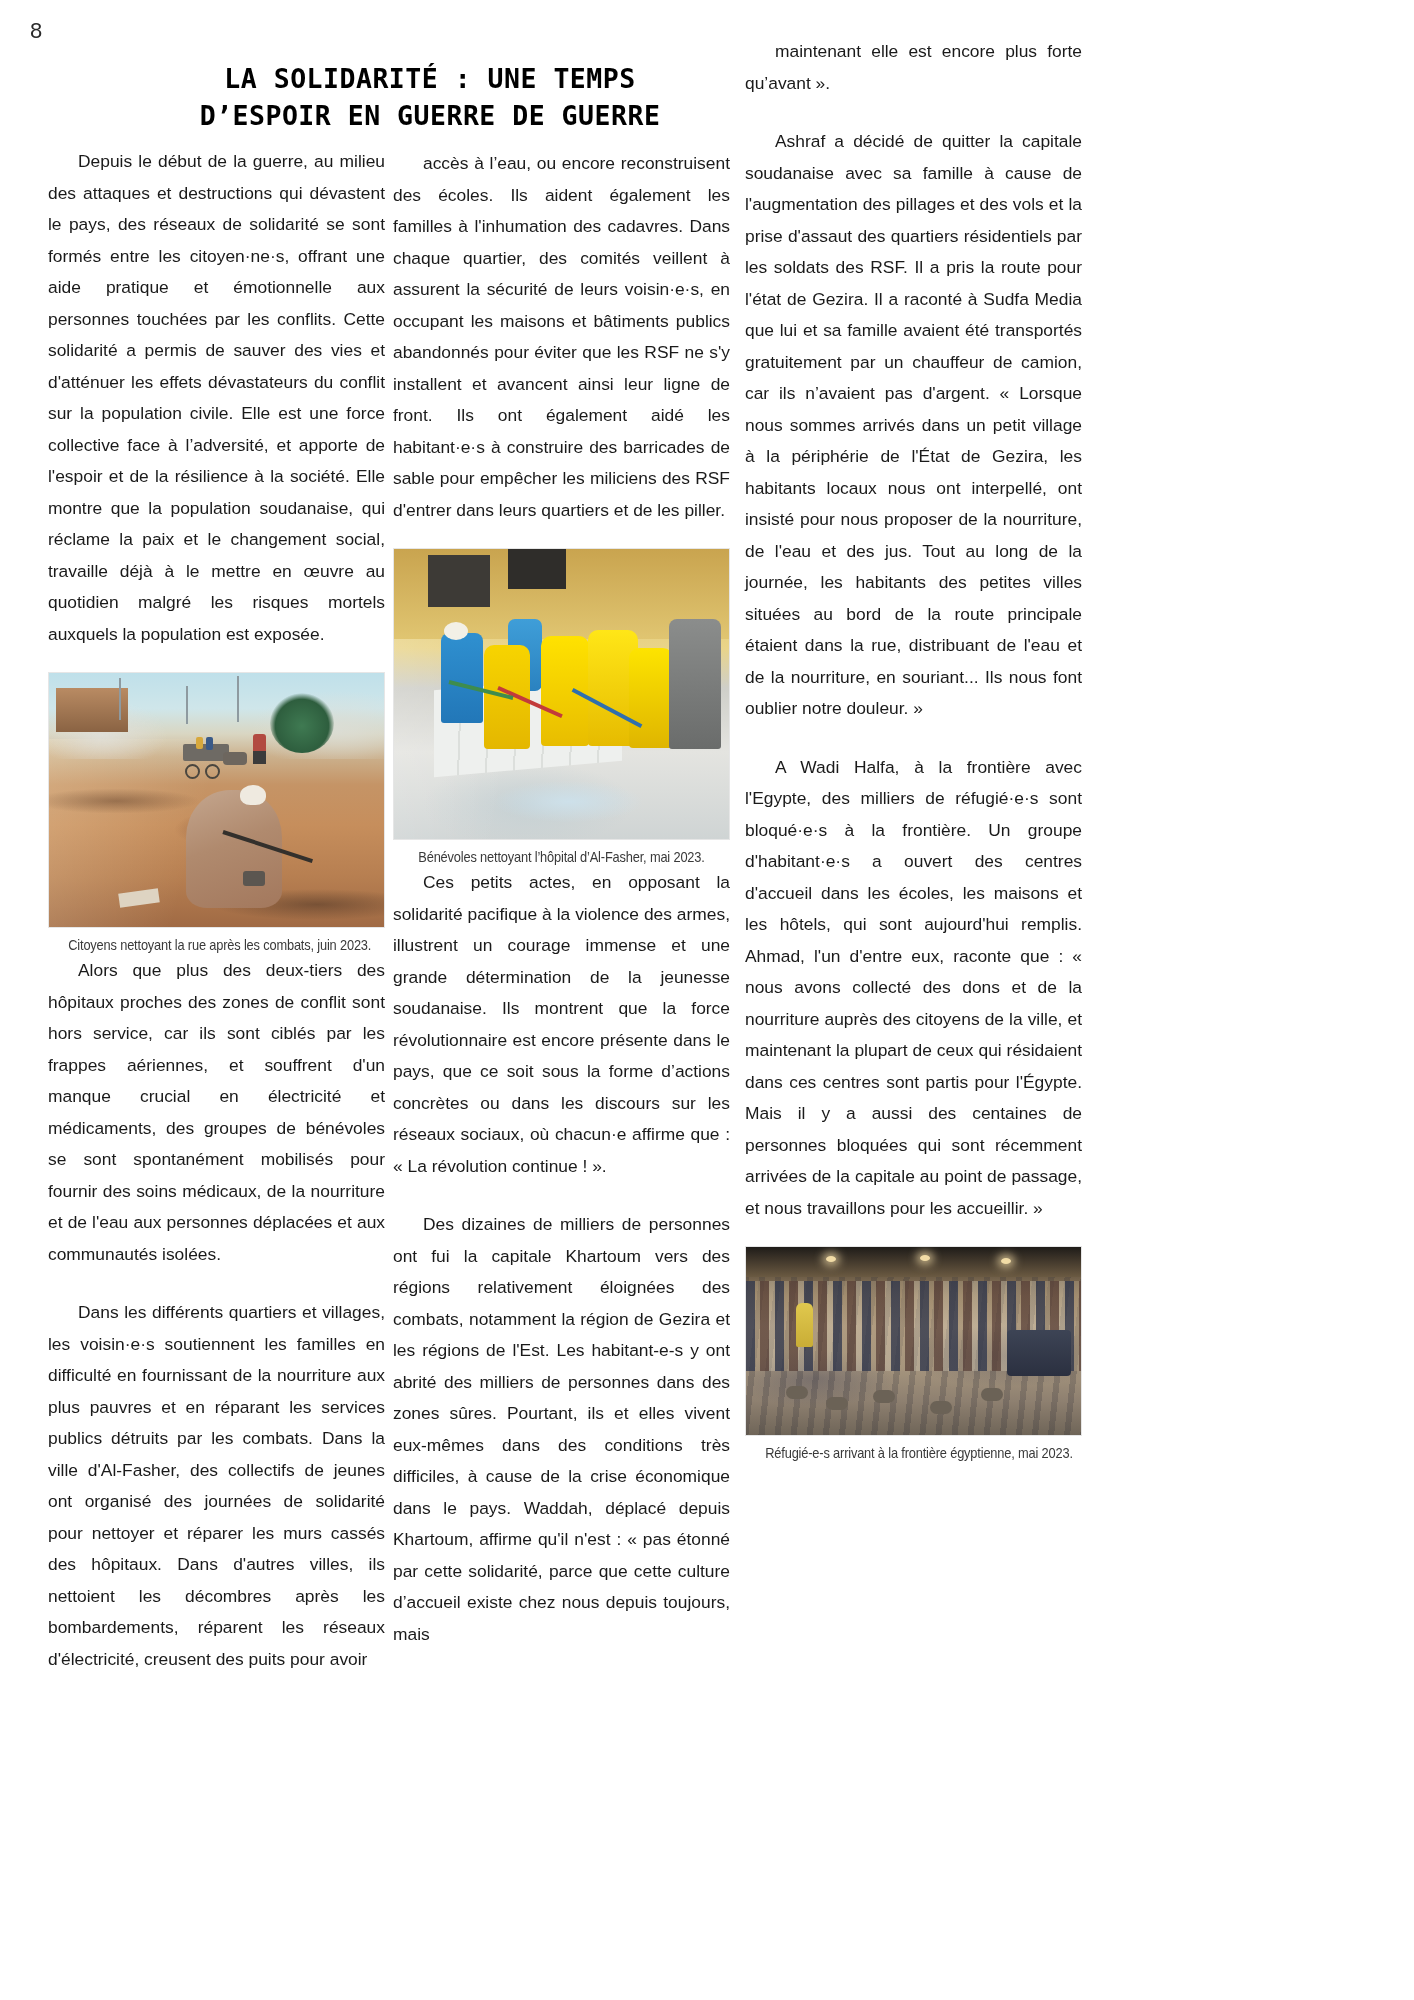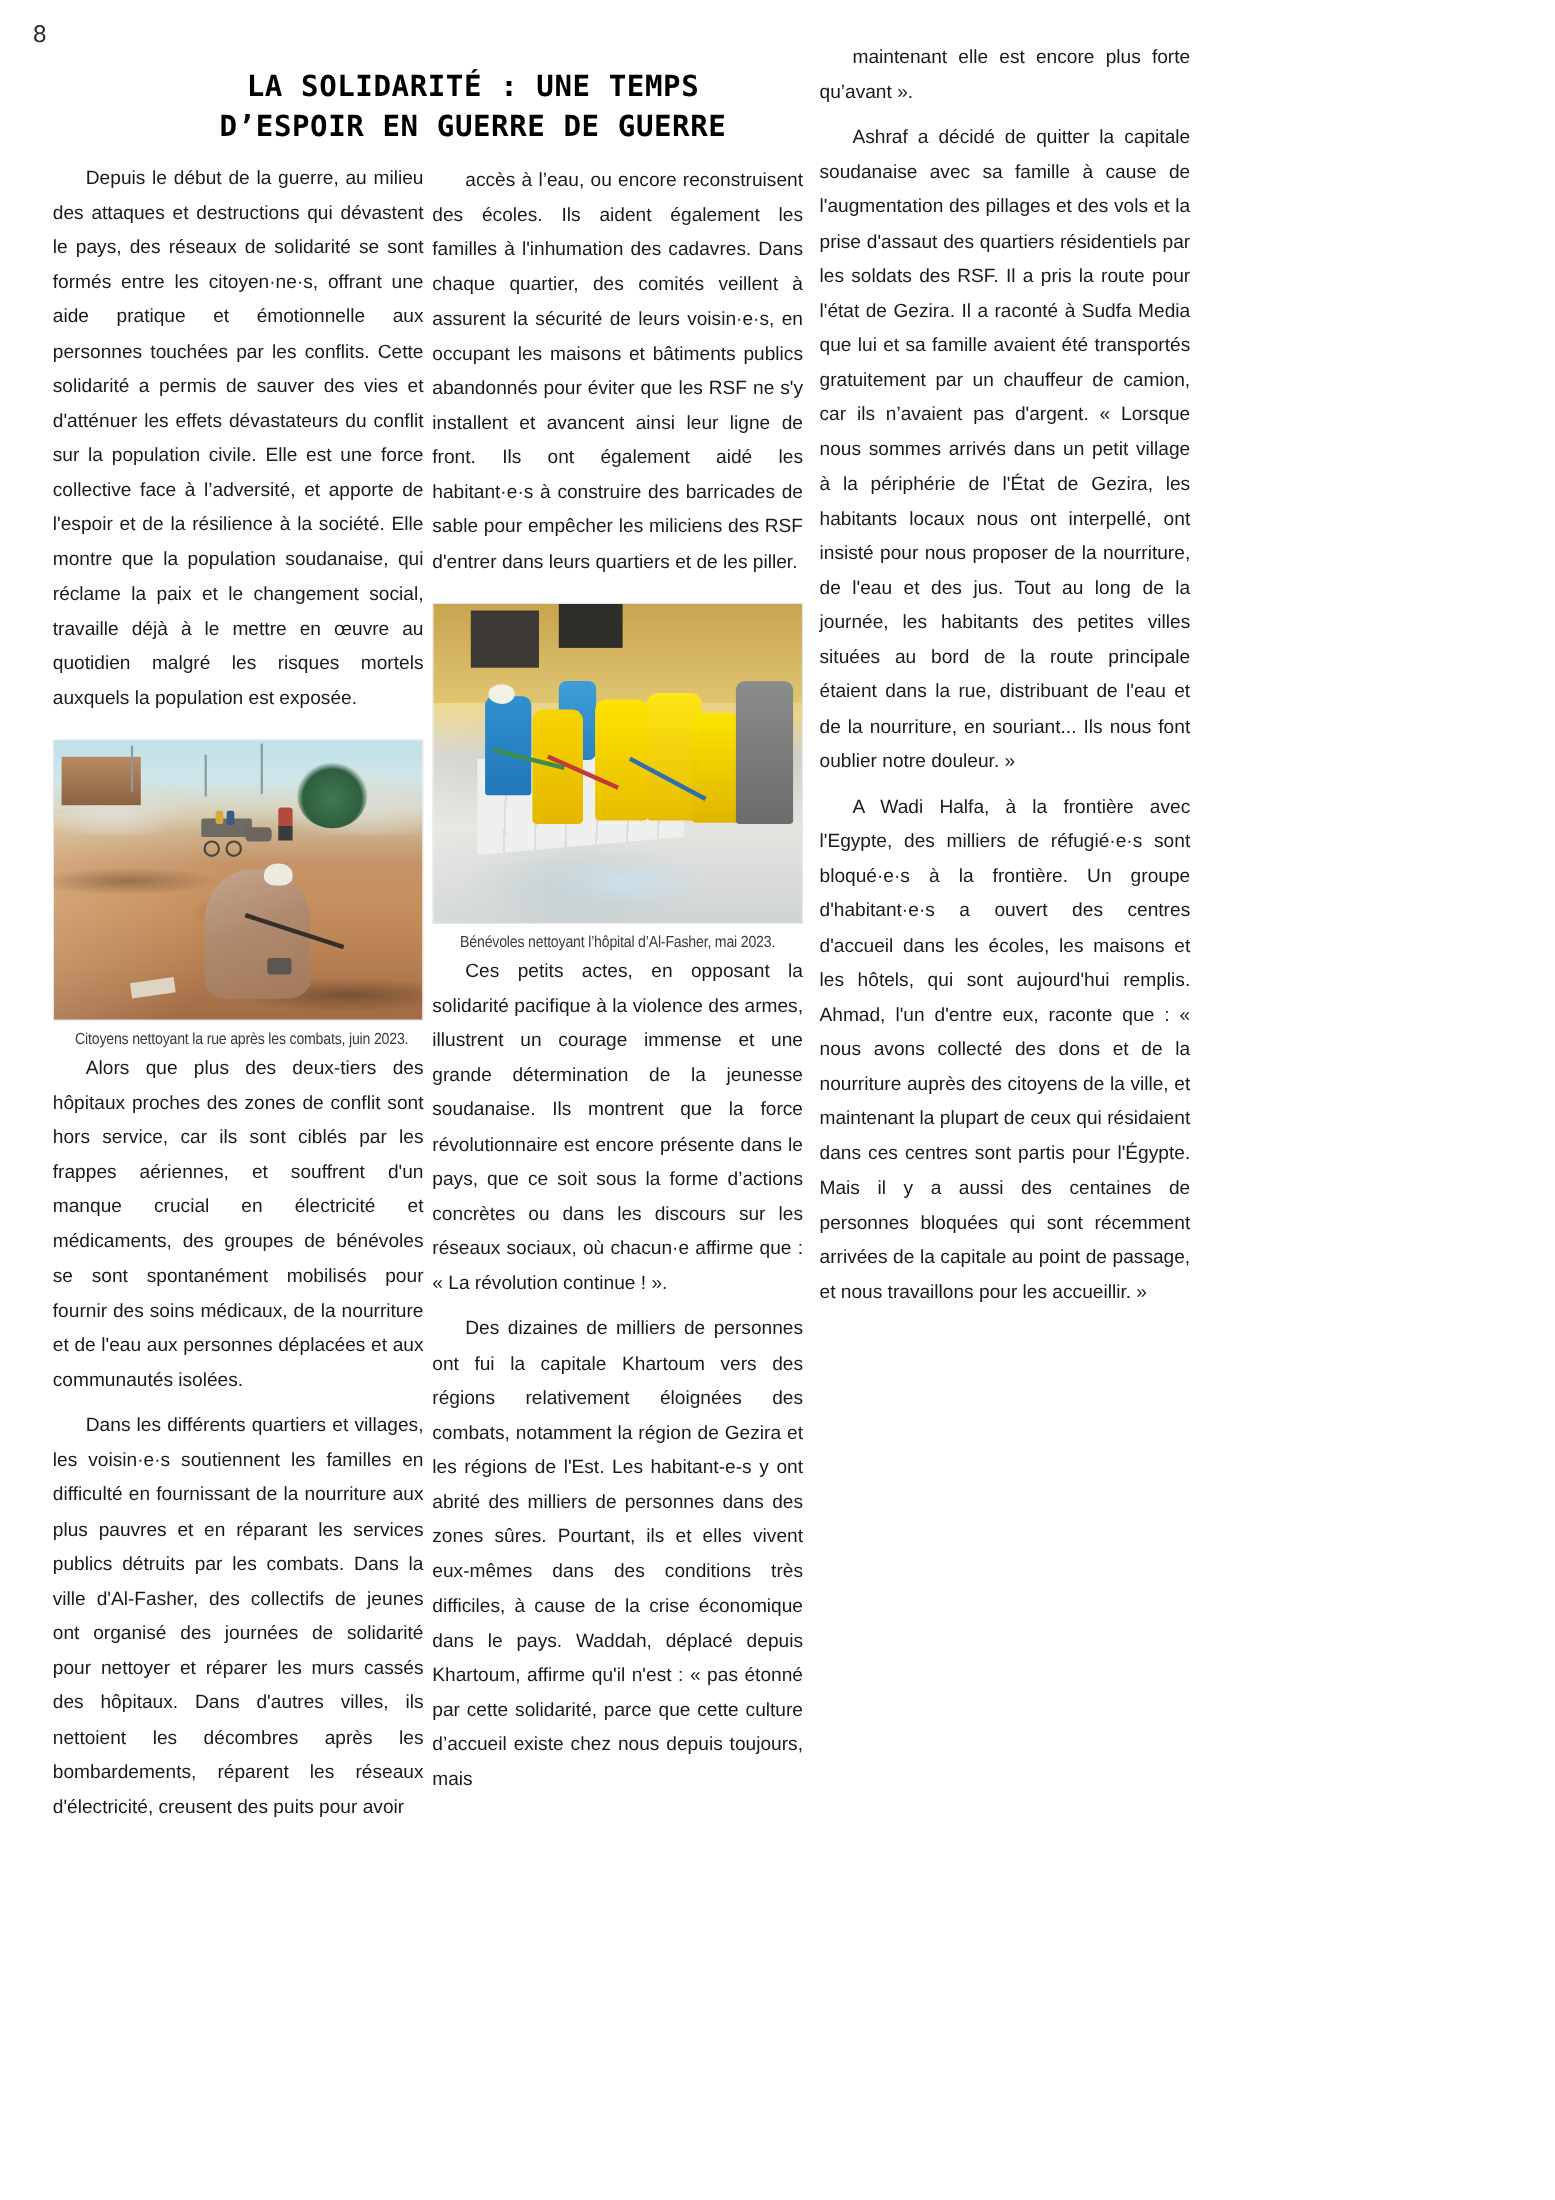--- a/index.html
+++ b/index.html
@@ -58,21 +58,21 @@
     hyphens: none;
   }
   #col1 { left: 48px;  top: 146px; }
   #col2 { left: 393px; top: 148px; }
   #col3 { left: 745px; top: 36px; }
 
   .col p {
     margin: 0 0 0 0;
     text-indent: 30px;
   }
-  .col p + p { margin-top: 10px; }
+  .col p + p { margin-top: 27px; }
 
   
   .figure { margin: 22px 0 0 0; }
   .figure .frame {
     width: 100%;
     border: 1px solid #e6e6e6;
     box-sizing: border-box;
     display: block;
     overflow: hidden;
     position: relative;
@@ -286,16 +286,33 @@
 
     <p>Ces petits actes, en opposant la solidarité pacifique à la violence des armes, illustrent un courage immense et une grande détermination de la jeunesse soudanaise. Ils montrent que la force révolutionnaire est encore présente dans le pays, que ce soit sous la forme d’actions concrètes ou dans les discours sur les réseaux sociaux, où chacun·e affirme que : « La révolution continue ! ».</p>
     <p>Des dizaines de milliers de personnes ont fui la capitale Khartoum vers des régions relativement éloignées des combats, notamment la région de Gezira et les régions de l'Est. Les habitant-e-s y ont abrité des milliers de personnes dans des zones sûres. Pourtant, ils et elles vivent eux-mêmes dans des conditions très difficiles, à cause de la crise économique dans le pays. Waddah, déplacé depuis Khartoum, affirme qu'il n'est : « pas étonné par cette solidarité, parce que cette culture d’accueil existe chez nous depuis toujours, mais</p>
   </div>
 
   <div class="col" id="col3">
     <p>maintenant elle est encore plus forte qu’avant ».</p>
     <p>Ashraf a décidé de quitter la capitale soudanaise avec sa famille à cause de l'augmentation des pillages et des vols et la prise d'assaut des quartiers résidentiels par les soldats des RSF. Il a pris la route pour l'état de Gezira. Il a raconté à Sudfa Media que lui et sa famille avaient été transportés gratuitement par un chauffeur de camion, car ils n’avaient pas d'argent. « Lorsque nous sommes arrivés dans un petit village à la périphérie de l'État de Gezira, les habitants locaux nous ont interpellé, ont insisté pour nous proposer de la nourriture, de l'eau et des jus. Tout au long de la journée, les habitants des petites villes situées au bord de la route principale étaient dans la rue, distribuant de l'eau et de la nourriture, en souriant... Ils nous font oublier notre douleur. »</p>
     <p>A Wadi Halfa, à la frontière avec l'Egypte, des milliers de réfugié·e·s sont bloqué·e·s à la frontière. Un groupe d'habitant·e·s a ouvert des centres d'accueil dans les écoles, les maisons et les hôtels, qui sont aujourd'hui remplis. Ahmad, l'un d'entre eux, raconte que : « nous avons collecté des dons et de la nourriture auprès des citoyens de la ville, et maintenant la plupart de ceux qui résidaient dans ces centres sont partis pour l'Égypte. Mais il y a aussi des centaines de personnes bloquées qui sont récemment arrivées de la capitale au point de passage, et nous travaillons pour les accueillir. »</p>
 
+    <figure class="figure">
+      <div class="frame photo3">
+        <div class="p3-light"></div>
+        <div class="p3-lamp l1"></div>
+        <div class="p3-lamp l2"></div>
+        <div class="p3-lamp l3"></div>
+        <div class="p3-crowd"></div>
+        <div class="p3-yellow"></div>
+        <div class="p3-sit s1"></div>
+        <div class="p3-sit s2"></div>
+        <div class="p3-sit s3"></div>
+        <div class="p3-sit s4"></div>
+        <div class="p3-sit s5"></div>
+        <div class="p3-bags"></div>
+      </div>
+      <figcaption class="caption">Réfugié-e-s arrivant à la frontière égyptienne, mai 2023.</figcaption>
+    </figure>
 
   </div>
 
 </div>
 
 </body></html>

